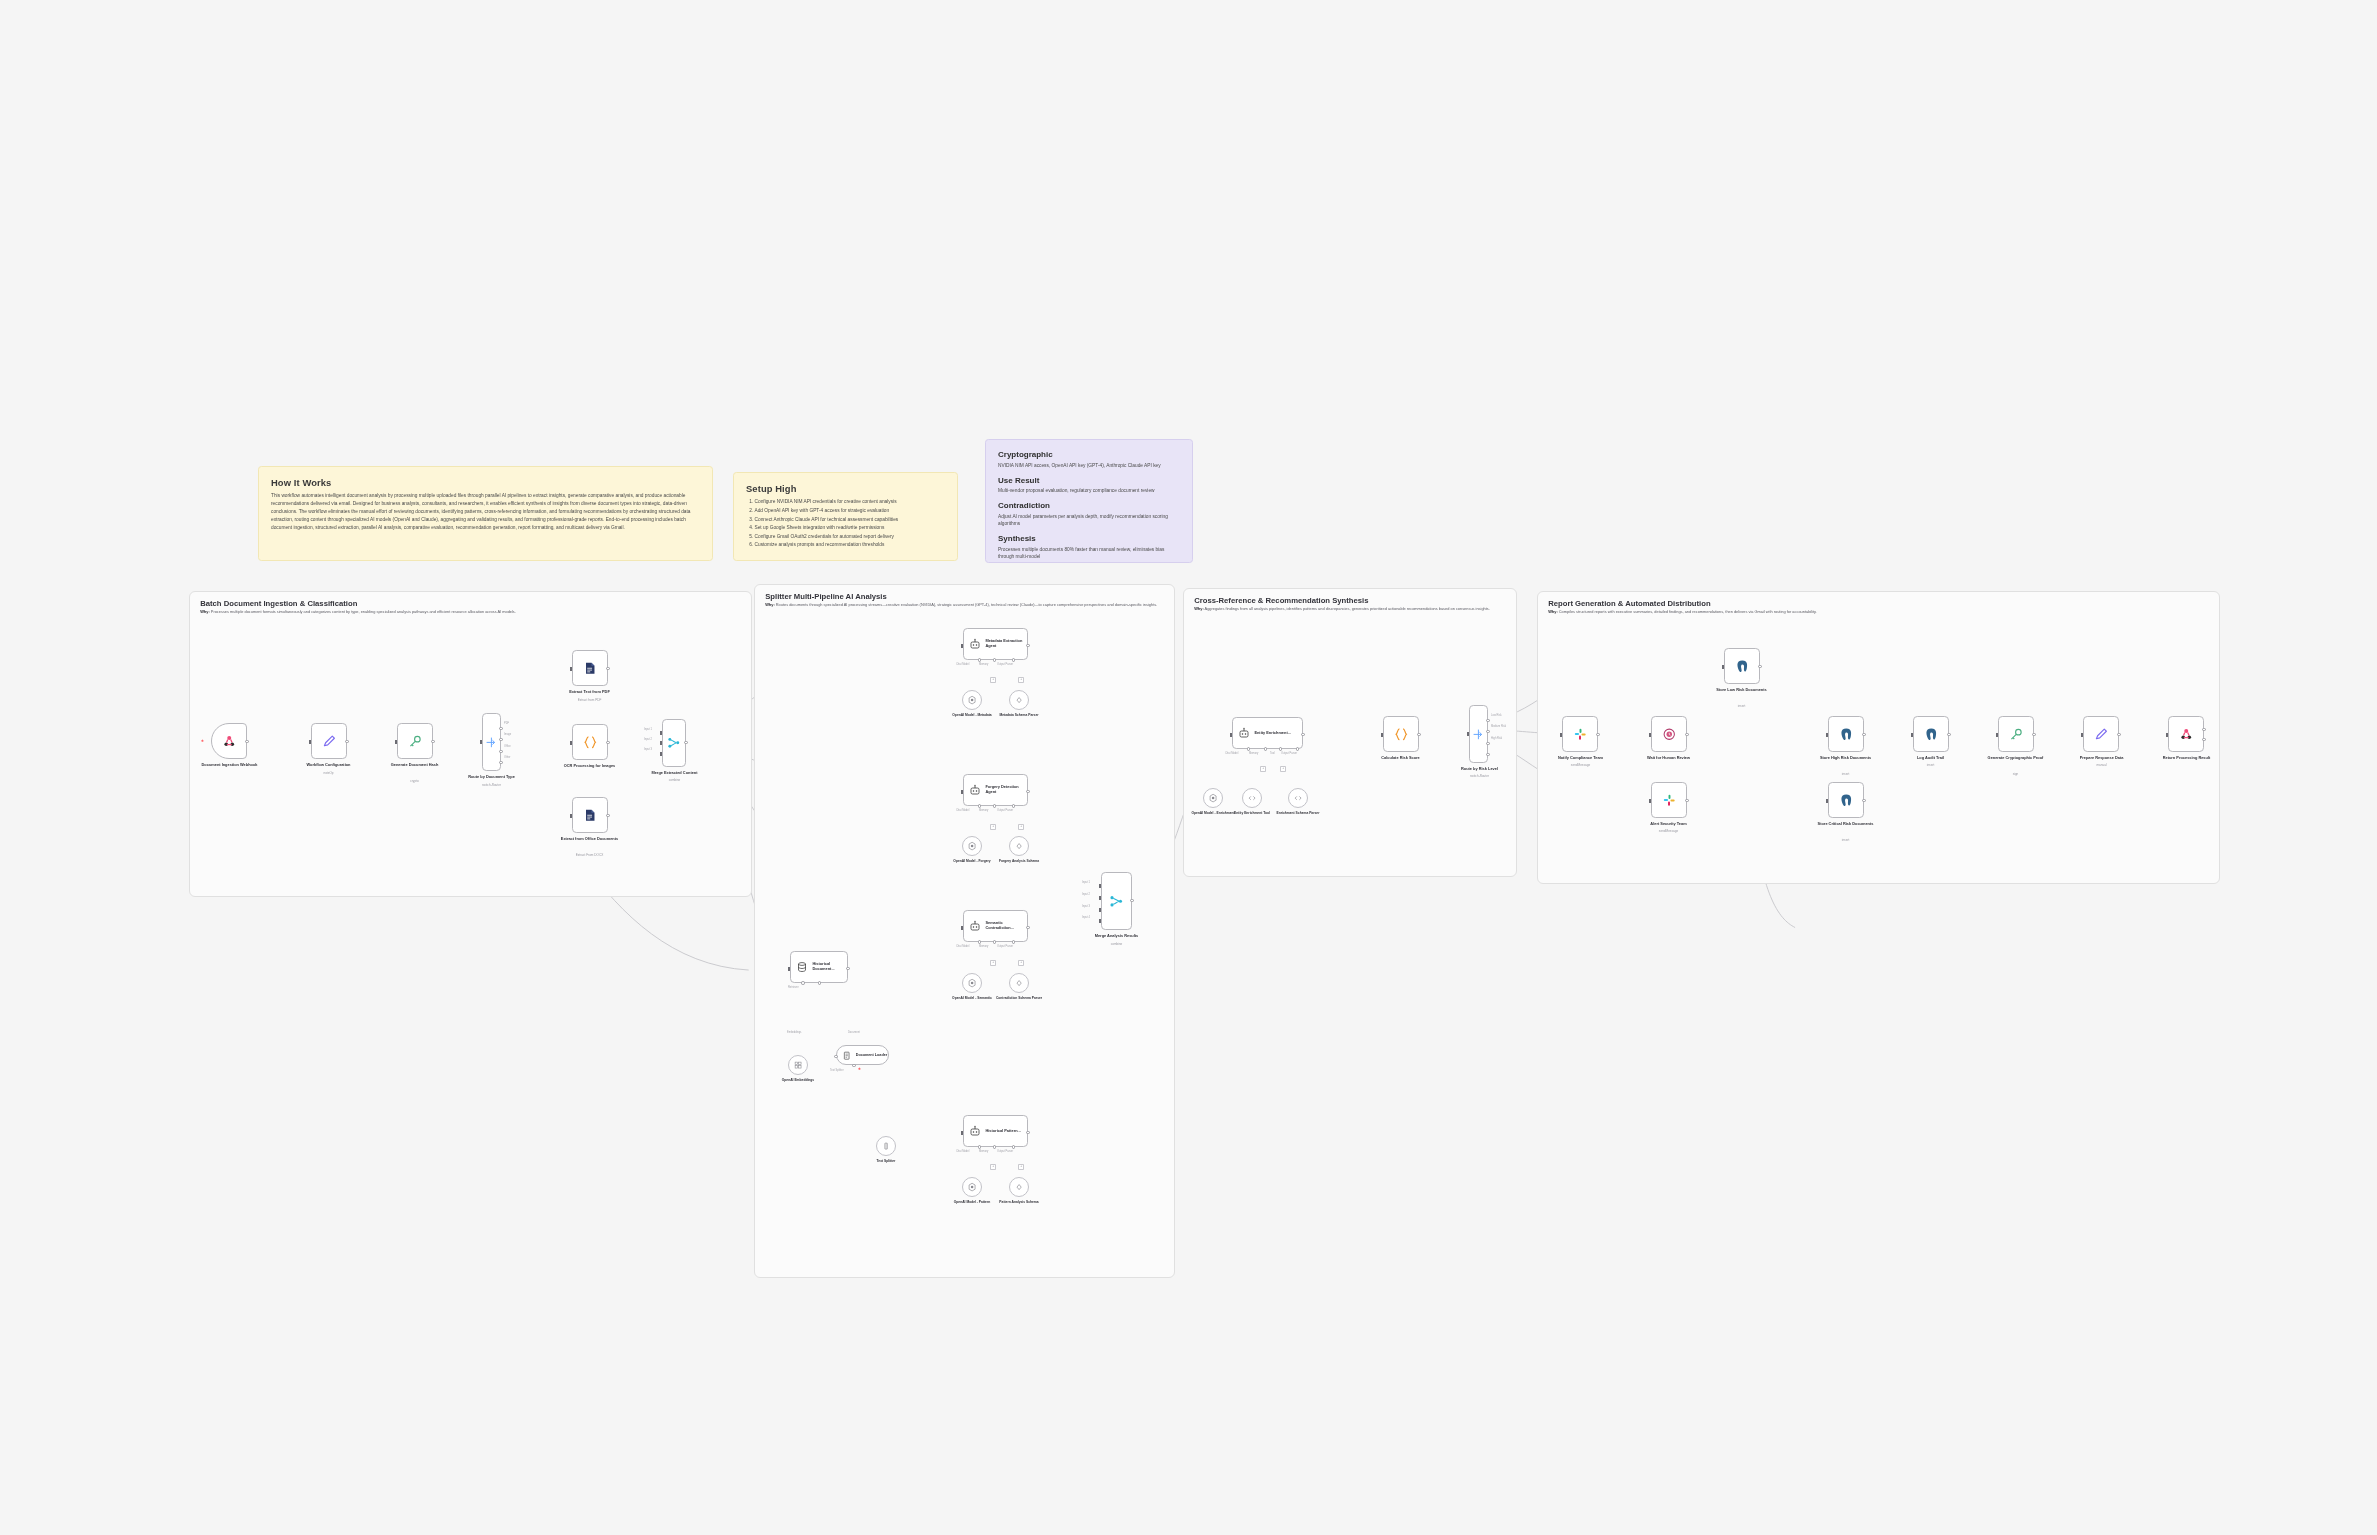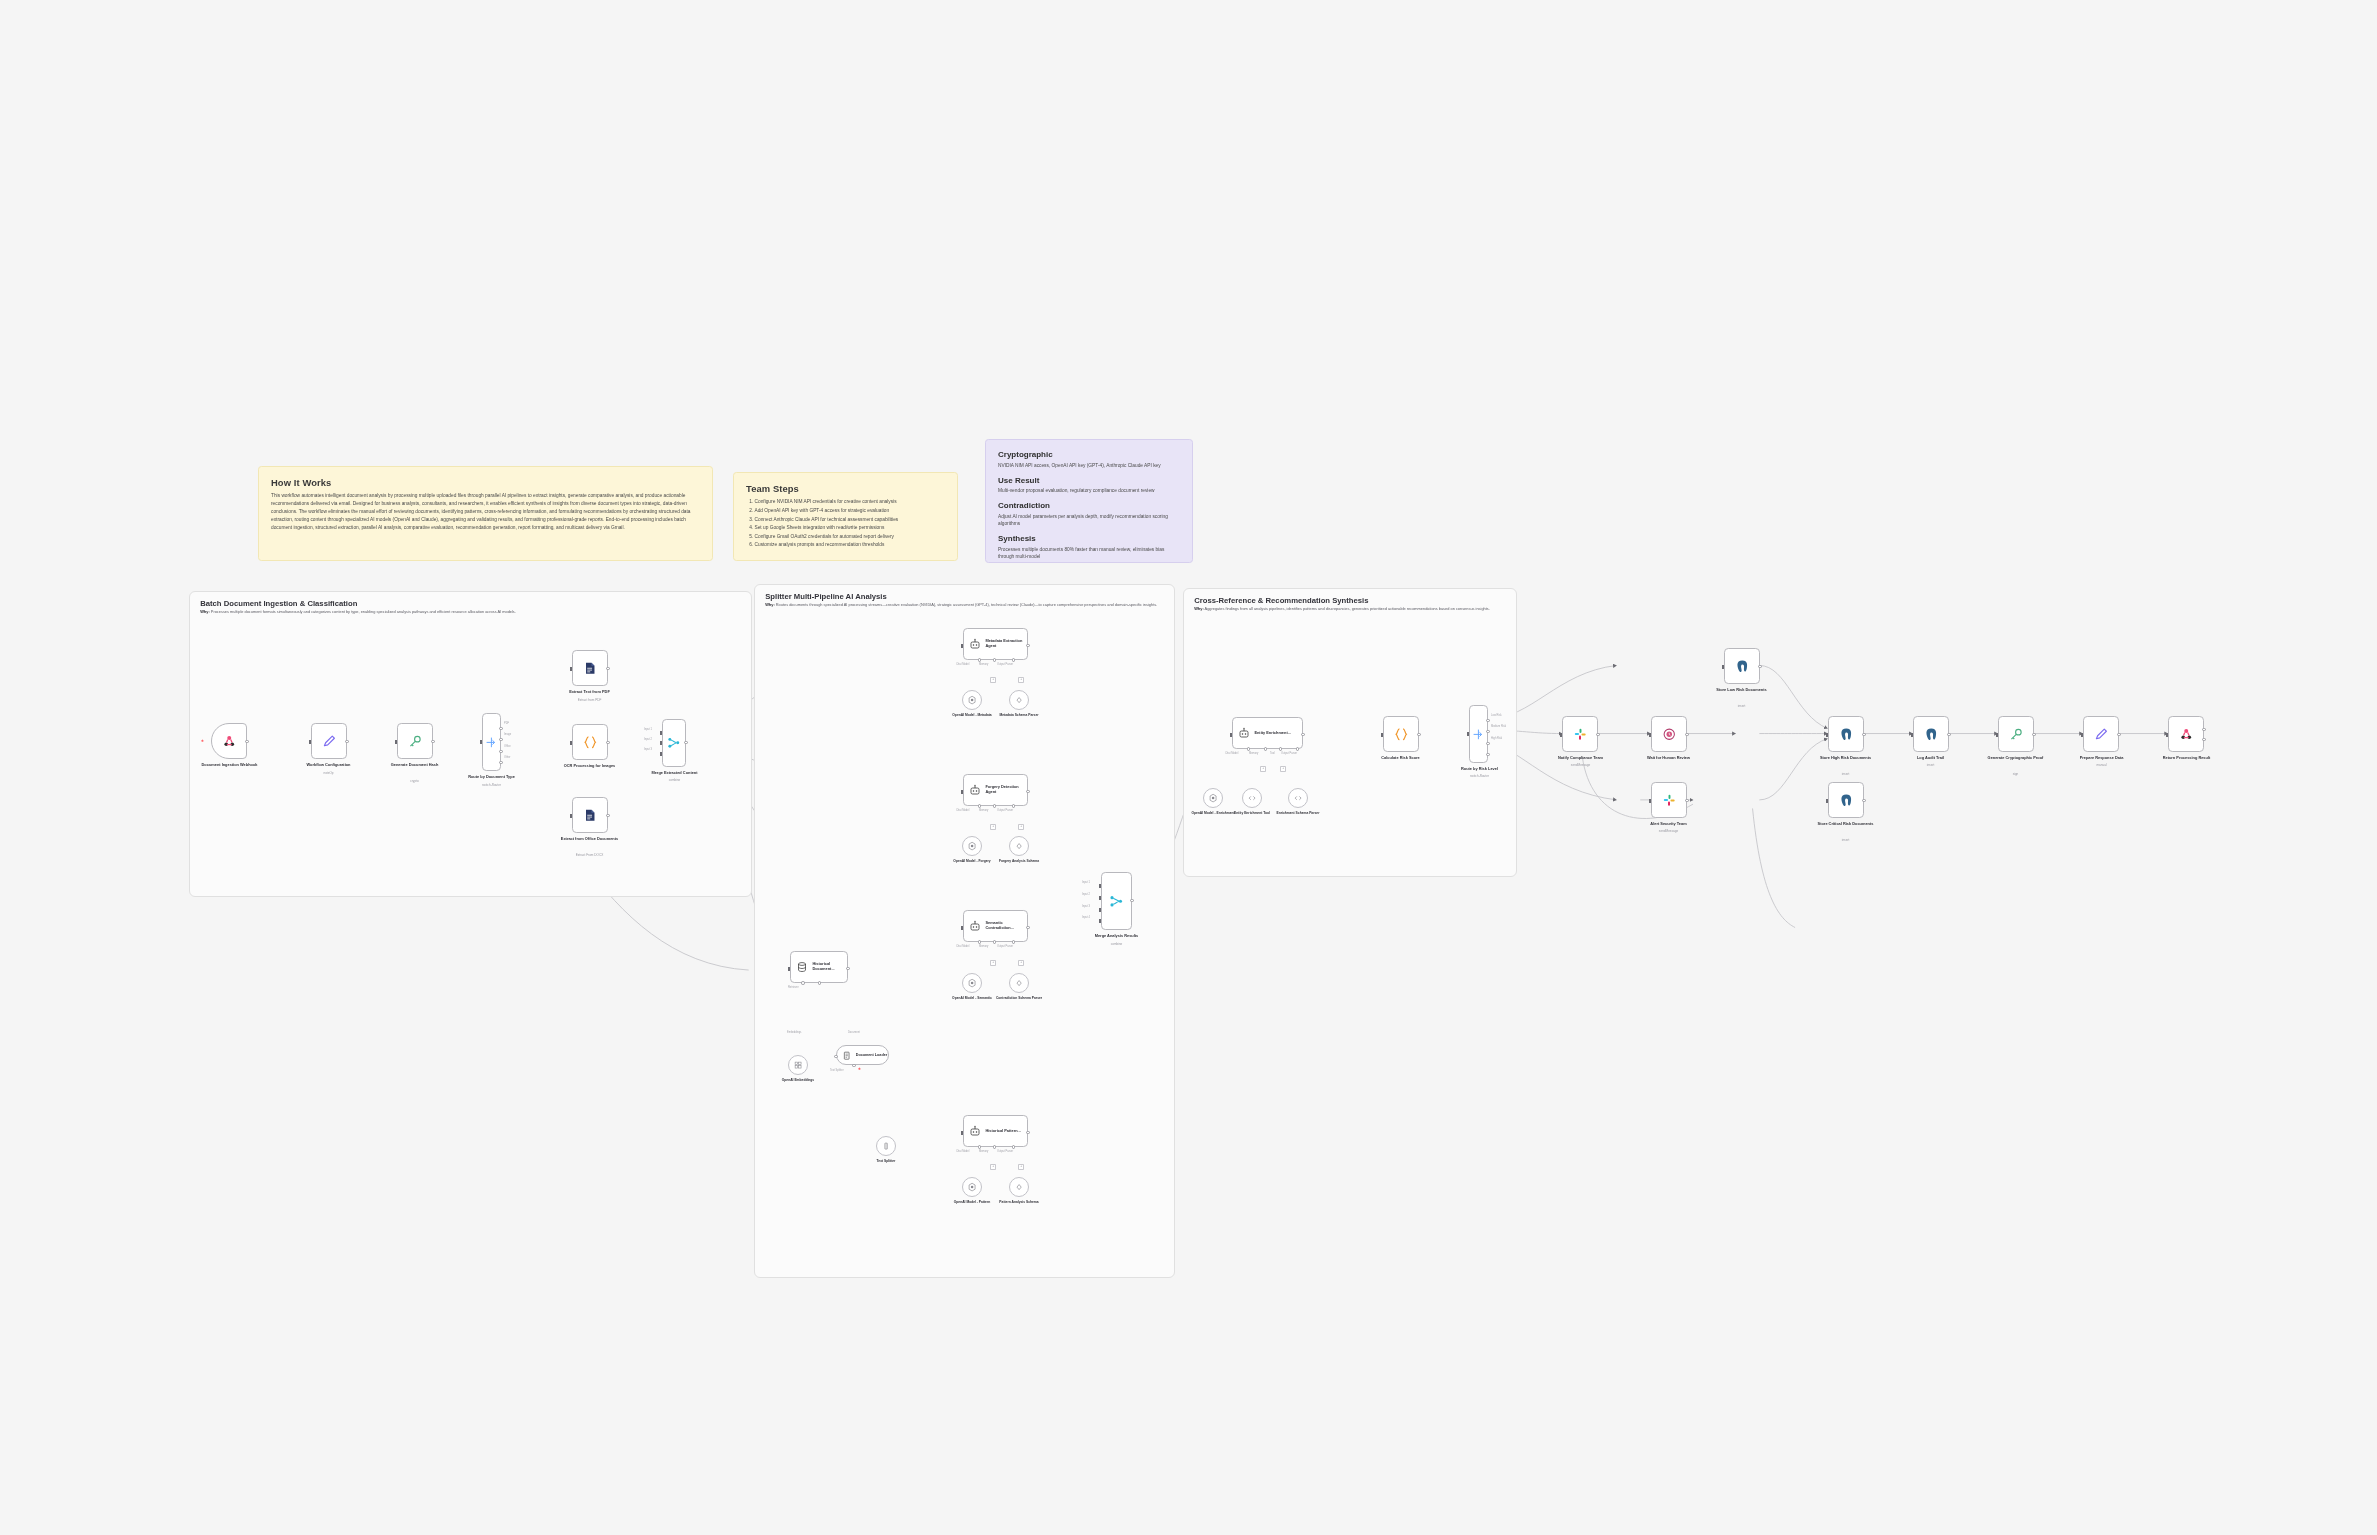--- a/index.html
+++ b/index.html
@@ -127,21 +127,21 @@
       <path d="M2060,950 C2070,1050 2090,1080 2110,1090"></path>
     </g>
   </svg>
 
   <div class="sticky yellow" style="left:258px;top:466px;width:455px;height:95px;">
     <h3>How It Works</h3>
     <p>This workflow automates intelligent document analysis by processing multiple uploaded files through parallel AI pipelines to extract insights, generate comparative analysis, and produce actionable recommendations delivered via email. Designed for business analysts, consultants, and researchers, it enables efficient synthesis of insights from diverse document types into strategic, data-driven conclusions. The workflow eliminates the manual effort of reviewing documents, identifying patterns, cross-referencing information, and formulating recommendations by orchestrating structured data extraction, routing content through specialized AI models (OpenAI and Claude), aggregating and validating results, and formatting professional-grade reports. End-to-end processing includes batch document ingestion, structured extraction, parallel AI analysis, comparative evaluation, recommendation generation, report formatting, and multicast delivery via Gmail.</p>
   </div>
 
   <div class="sticky yellow" style="left:733px;top:472px;width:225px;height:89px;">
-    <h3>Team Steps</h3>
+    <h3>Setup High</h3>
     <ol>
       <li>Configure NVIDIA NIM API credentials for creative content analysis</li>
       <li>Add OpenAI API key with GPT-4 access for strategic evaluation</li>
       <li>Connect Anthropic Claude API for technical assessment capabilities</li>
       <li>Set up Google Sheets integration with read/write permissions</li>
       <li>Configure Gmail OAuth2 credentials for automated report delivery</li>
       <li>Customize analysis prompts and recommendation thresholds</li>
     </ol>
   </div>
 
@@ -167,20 +167,25 @@
     <div class="swhy"><b>Why:</b>
       <span>Routes documents through specialized AI processing streams—creative evaluation (NVIDIA), strategic assessment (GPT-4), technical review (Claude)—to capture comprehensive perspectives and domain-specific insights.</span></div>
   </div>
 
   <div class="section" style="left:1183px;top:588px;width:334px;height:289px;">
     <div class="stitle">Cross-Reference &amp; Recommendation Synthesis</div>
     <div class="swhy"><b>Why:</b>
       <span>Aggregates findings from all analysis pipelines, identifies patterns and discrepancies, generates prioritized actionable recommendations based on consensus insights.</span></div>
   </div>
 
+  <div class="section" style="left:1537px;top:591px;width:683px;height:293px;">
+    <div class="stitle">Report Generation &amp; Automated Distribution</div>
+    <div class="swhy"><b>Why:</b>
+      <span>Compiles structured reports with executive summaries, detailed findings, and recommendations, then delivers via Gmail with routing for accountability.</span></div>
+  </div>
 
   <span class="redstar" style="left:201px;top:739px;">✱</span>
 
   <div class="node trigger" style="left:211px;top:723px;width:36px;height:36px;">
     <span class="ic">
       <svg width="14.5" height="14.5" viewBox="0 0 24 24">
           <circle cx="7" cy="17" r="3" fill="#2c2c2c"></circle>
           <circle cx="17" cy="17" r="3" fill="#2c2c2c"></circle>
           <circle cx="12" cy="6.5" r="3.3" fill="#ef4b78"></circle>
           <path d="M9.6 9 L7.5 14" stroke="#ef4b78" stroke-width="2.1" fill="none"></path>

